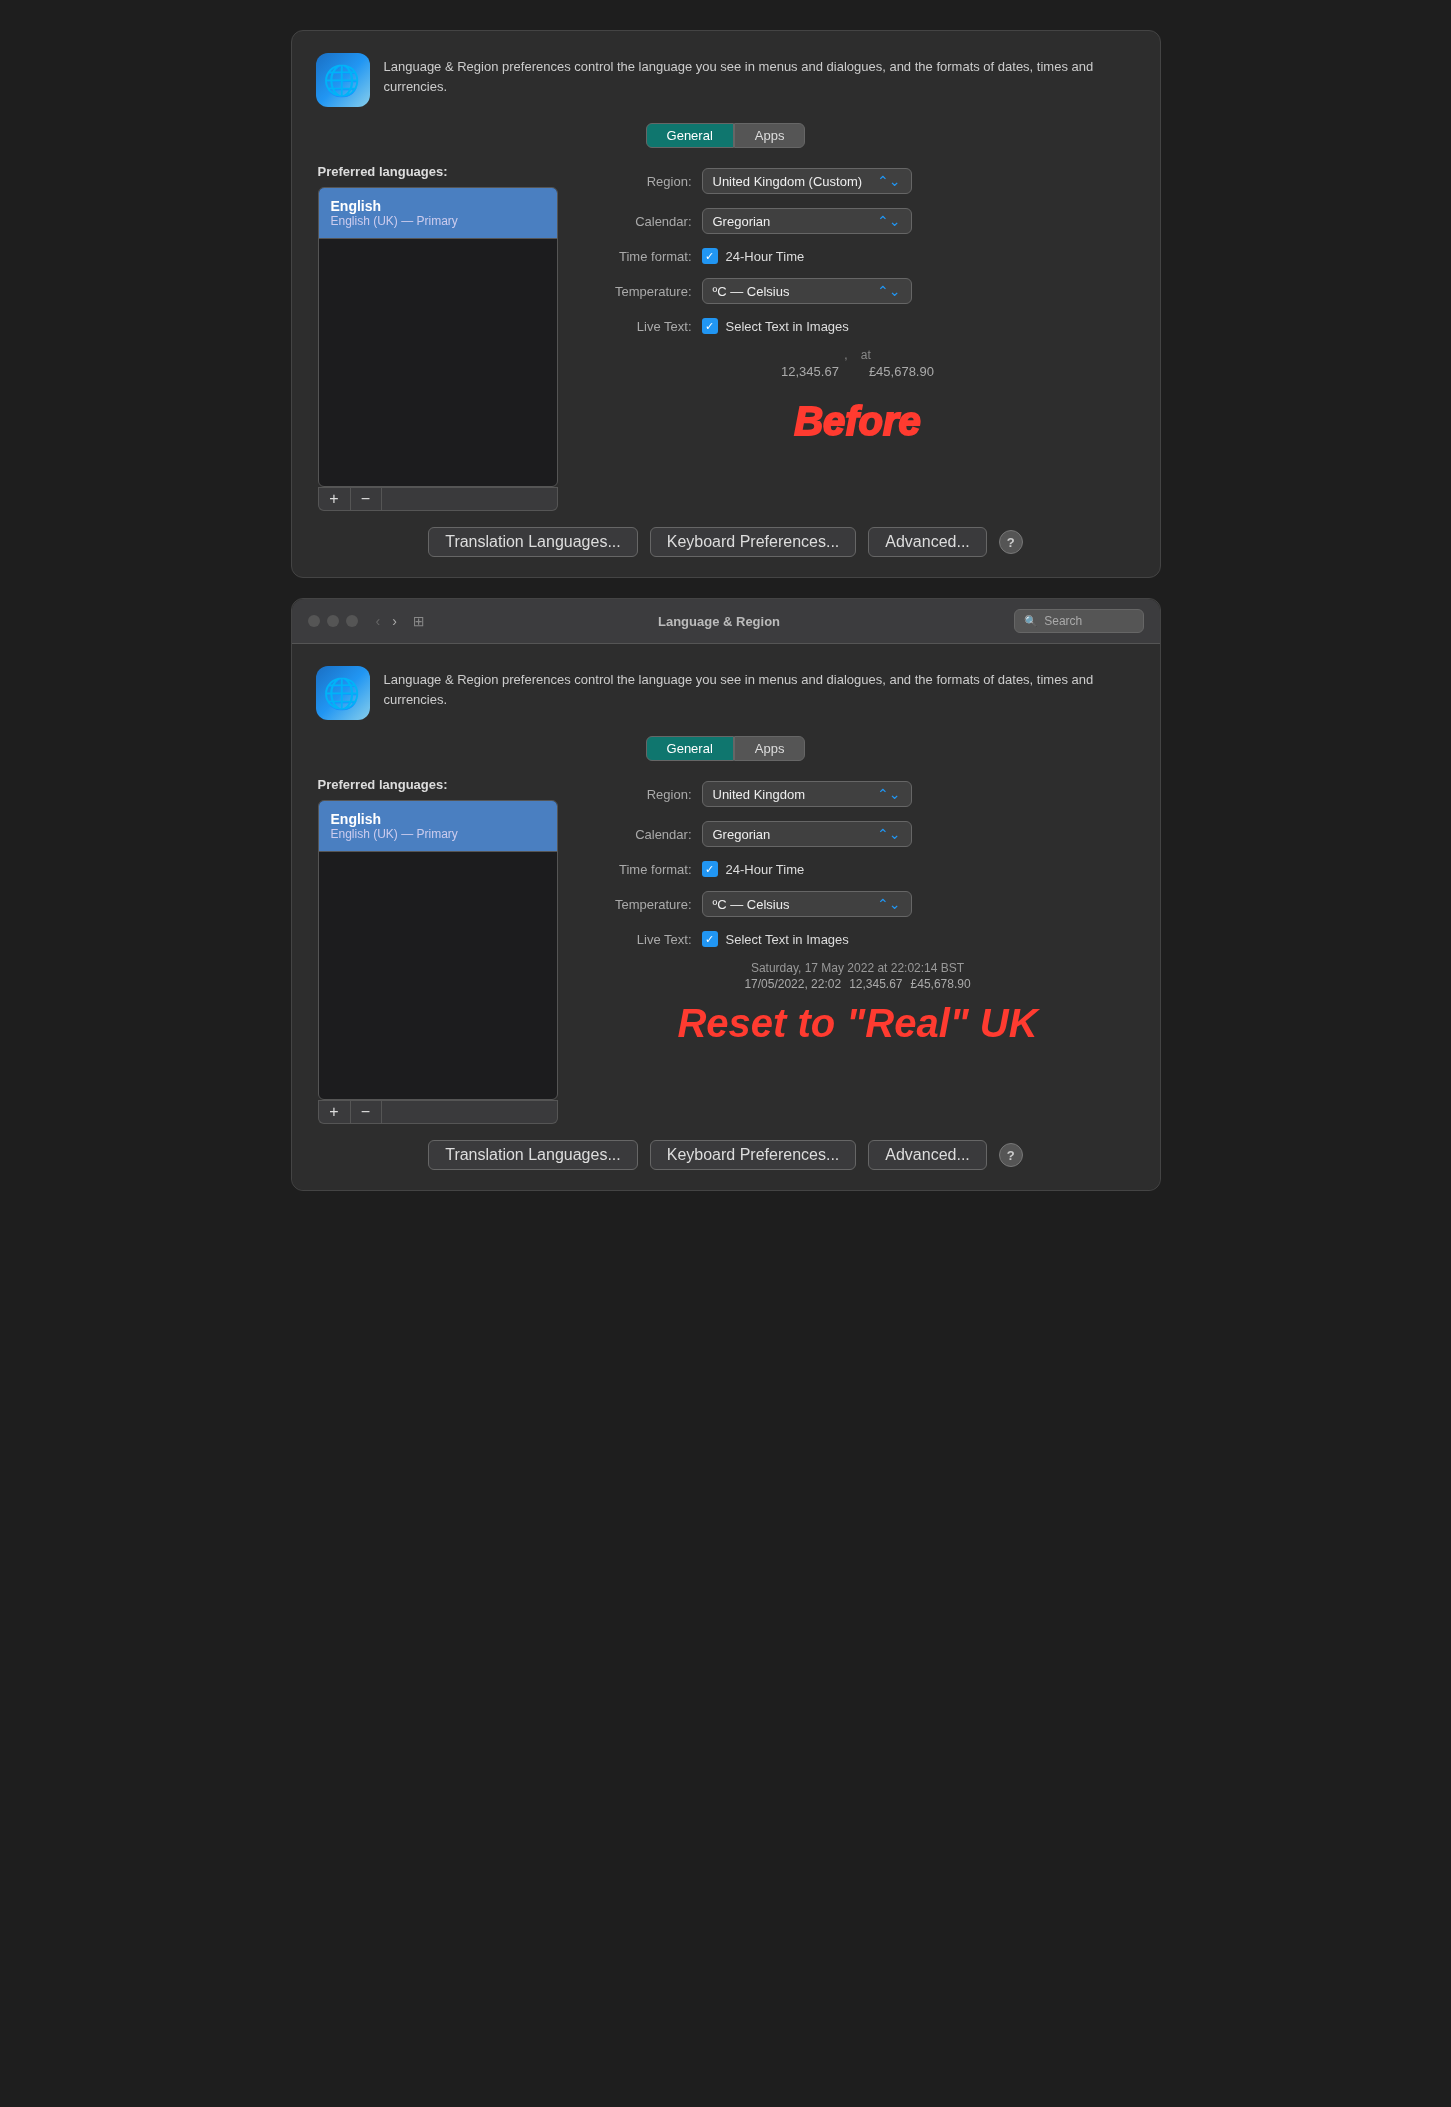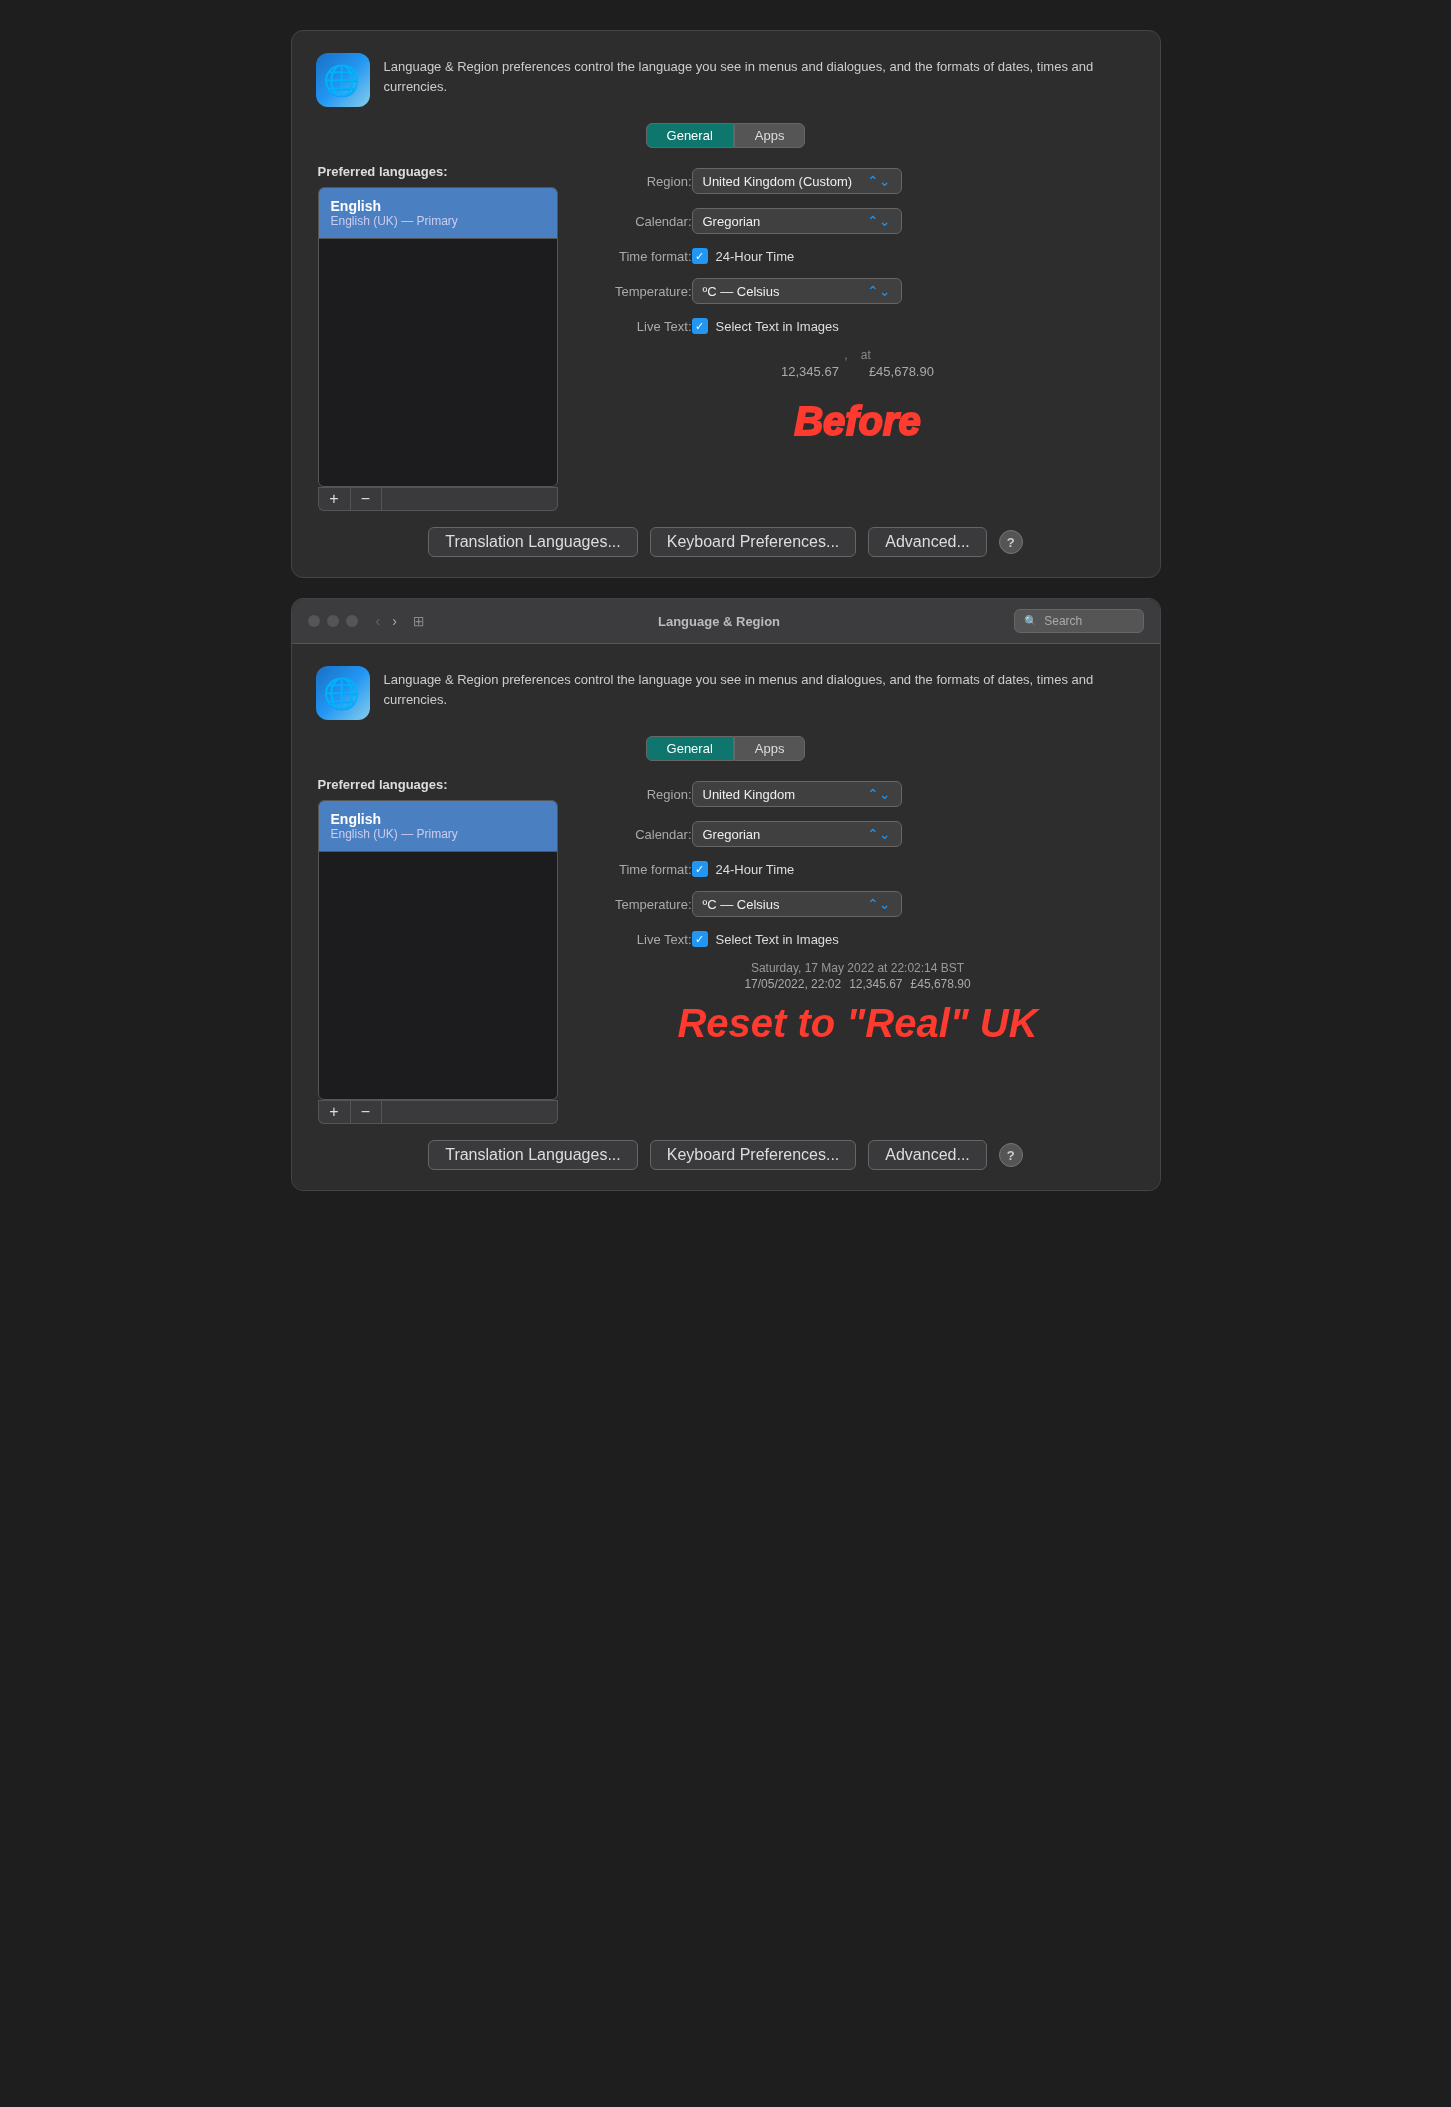--- a/index.html
+++ b/index.html
@@ -152,20 +152,21 @@
     
     .settings-section {
       flex: 1;
       padding-top: 4px;
     }
 
     .setting-row {
       display: flex;
       align-items: center;
       margin-bottom: 14px;
+      gap: 10px;
     }
 
     .setting-label {
       color: #aaa;
       font-size: 13px;
       text-align: right;
       min-width: 110px;
     }
 
     .setting-dropdown {

